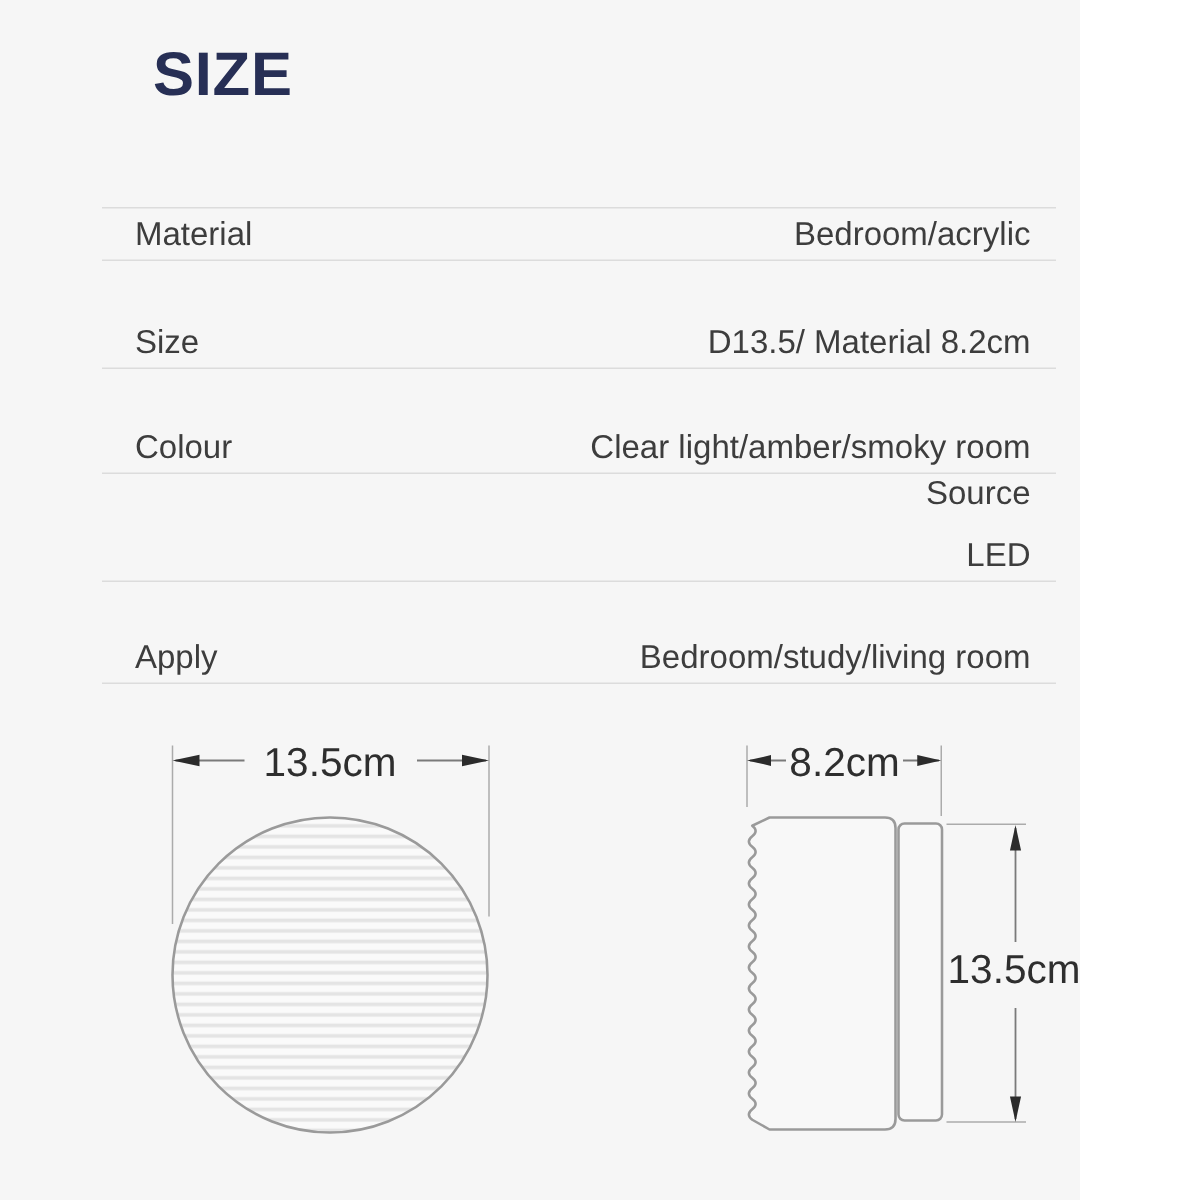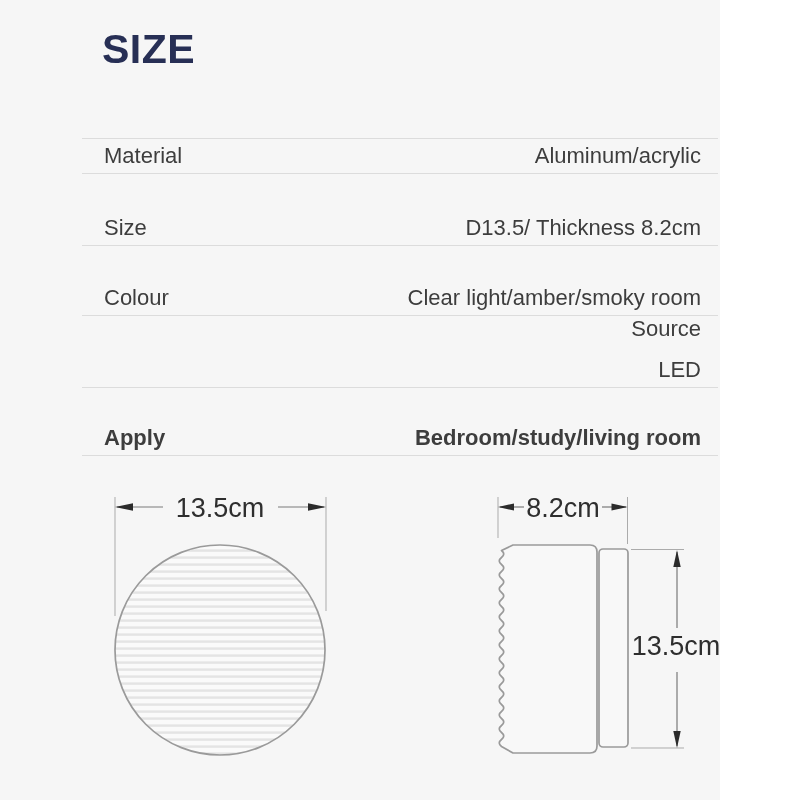--- a/index.html
+++ b/index.html
@@ -13,39 +13,39 @@
   .title{
     position:absolute;
     left:102px;top:26px;
     font-size:41px;
     font-weight:bold;
     letter-spacing:0.5px;
     color:#272f55;
   }
   .spec-table{
     position:absolute;
-    left:82px;top:138px;
+    left:68px;top:138px;
     width:636px;
     border-top:1px solid #dcdcdc;
   }
   .spec-row{
     display:flex;
     justify-content:space-between;
     align-items:flex-end;
     box-sizing:border-box;
     padding:0 17px 4px 22px;
     border-bottom:1px solid #dcdcdc;
     font-size:22px;
     color:#3d3d3d;
   }
   .spec-row.first{height:35px;}
   .spec-row.r2{height:72px;}
   .spec-row.r3{height:70px;gap:16px;}
   .spec-row.r4{height:72px;flex-direction:column;}
-  .spec-row.r5{height:68px;font-weight:bold;}
+  .spec-row.r5{height:68px;}
   .spec-label{white-space:nowrap;}
   .spec-value{white-space:nowrap;text-align:right;}
   .diagram-svg{
     position:absolute;
     left:0;top:470px;
     width:800px;height:330px;
   }
   .dim-text{
     font-family:"Liberation Sans", sans-serif;
     font-size:27px;
@@ -55,25 +55,25 @@
 </head>
 <body>
 
 <div class="page">
 
   <div class="title">SIZE</div>
 
   <div class="spec-table">
     <div class="spec-row first">
       <span class="spec-label">Material</span>
-      <span class="spec-value">Aluminum/acrylic</span>
+      <span class="spec-value">Bedroom/acrylic</span>
     </div>
     <div class="spec-row r2">
       <span class="spec-label">Size</span>
-      <span class="spec-value">D13.5/ Thickness 8.2cm</span>
+      <span class="spec-value">D13.5/ Material 8.2cm</span>
     </div>
     <div class="spec-row r3">
       <span class="spec-label">Colour</span>
       <span class="spec-value">Clear light/amber/smoky room</span>
     </div>
     <div class="spec-row r4">
       <span class="spec-label">Source</span>
       <span class="spec-value">LED</span>
     </div>
     <div class="spec-row r5">

